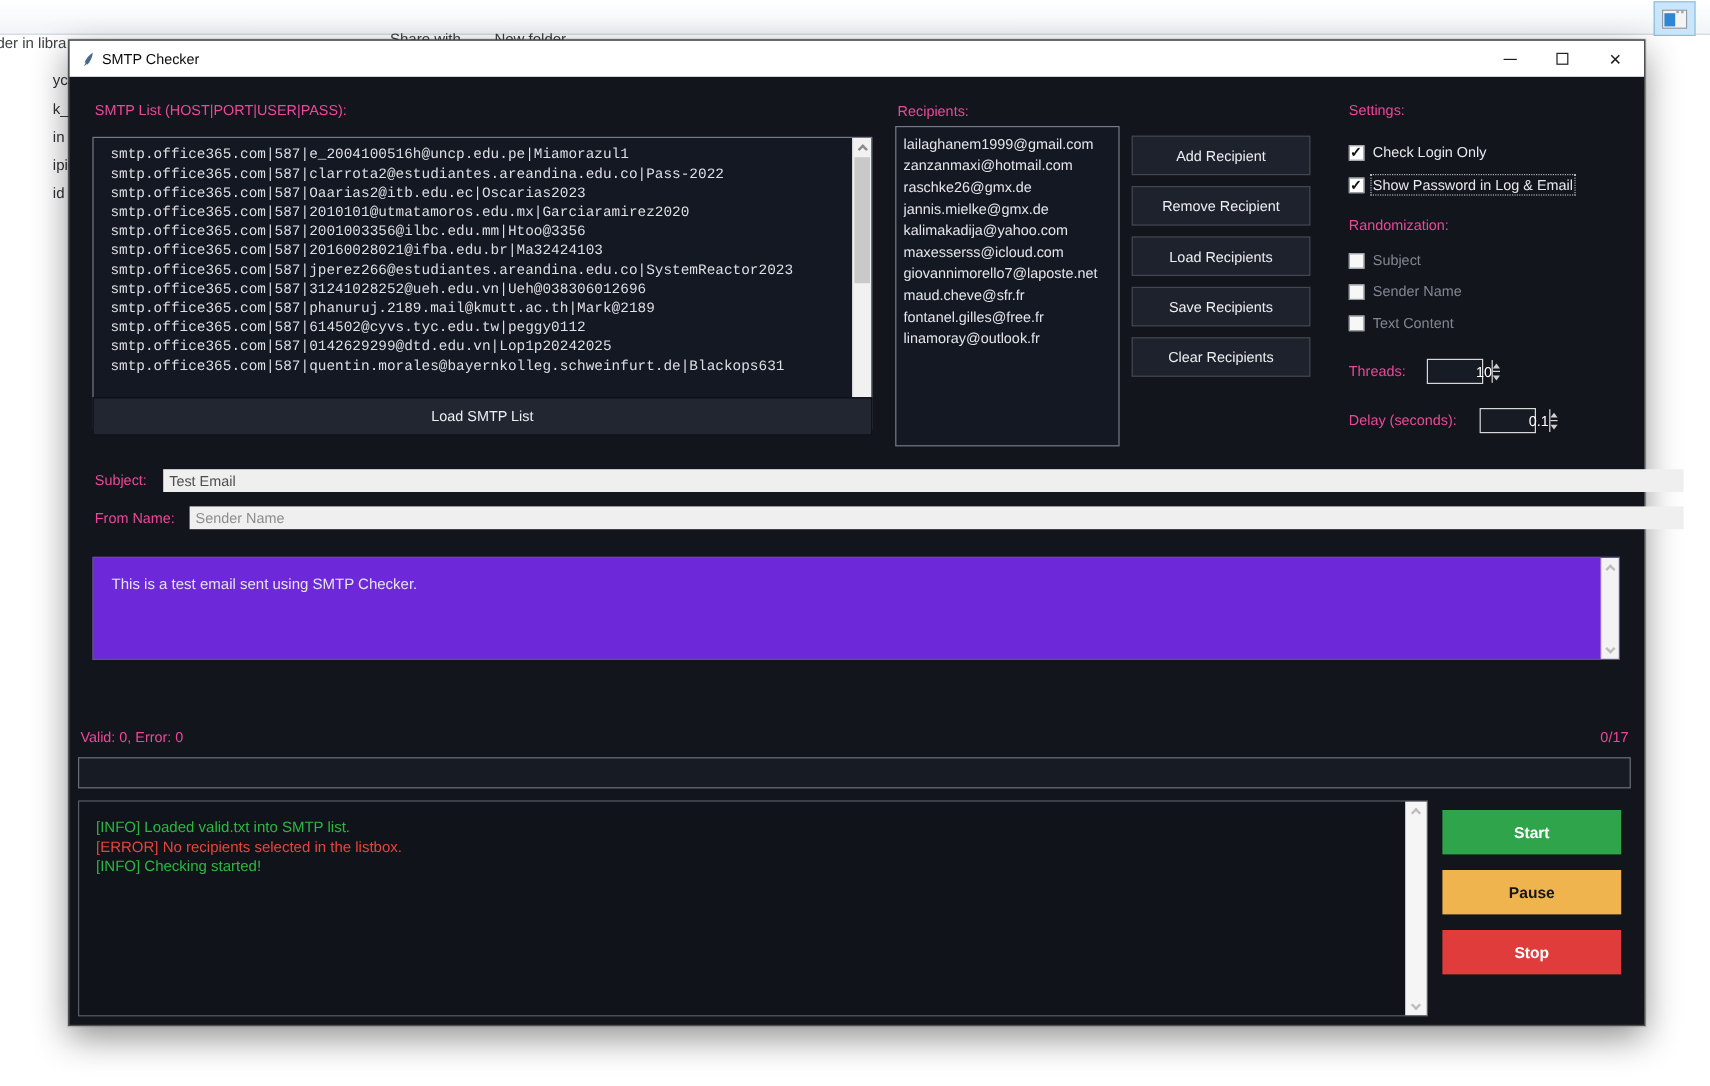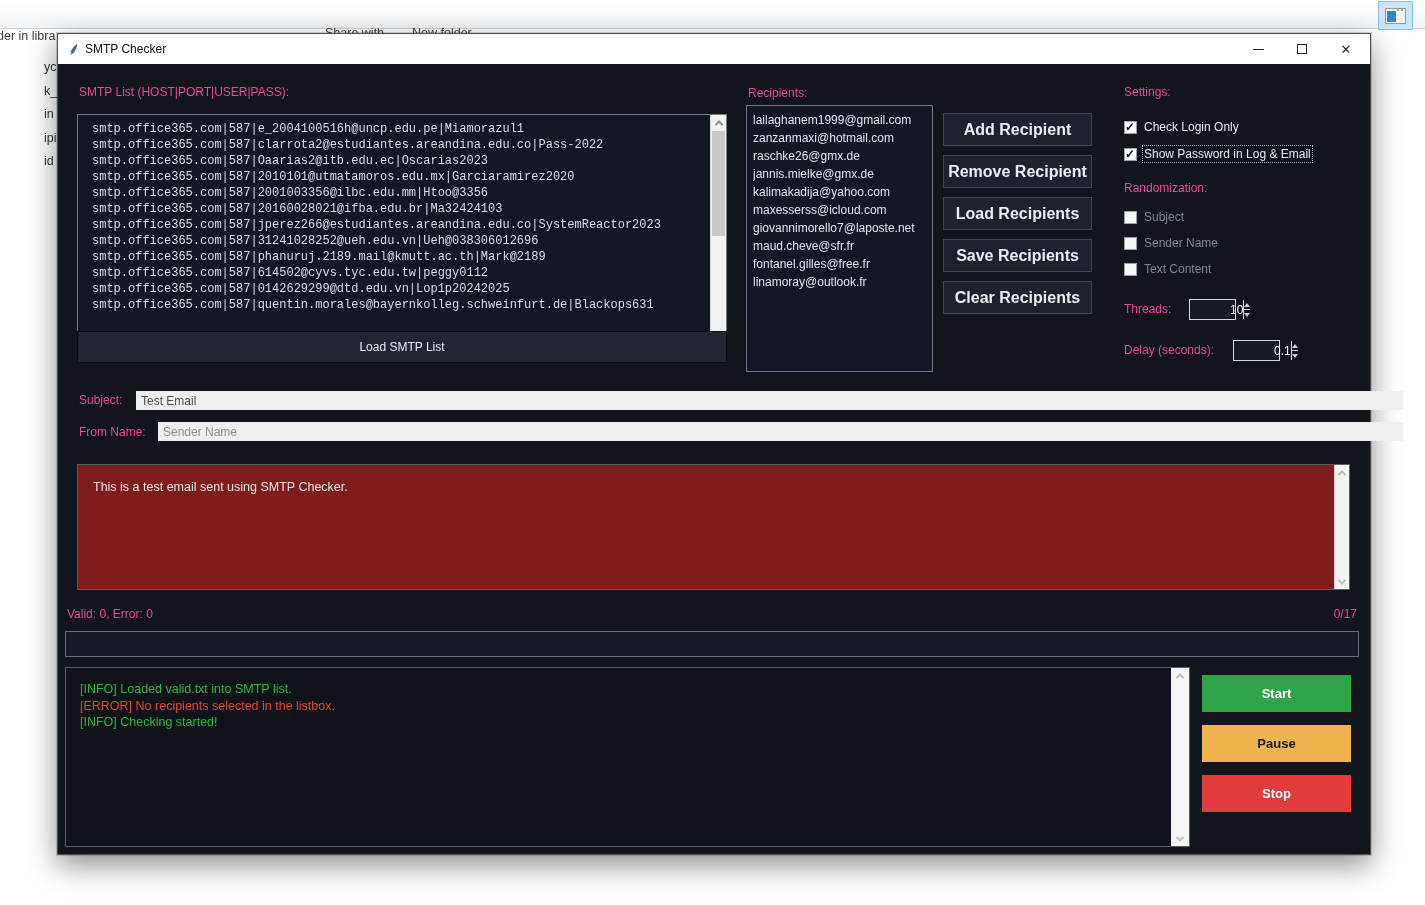--- a/index.html
+++ b/index.html
@@ -54,21 +54,21 @@
   .light .chev { border-color:#bdbdbd; }
   .thumb { position:absolute; left:1px; right:1px; background:#c9c9c9; }
   .smtp-thumb { top:16px; height:105px; }
 
   .dark-btn { position:absolute; display:flex; align-items:center; justify-content:center;
     font-size:12px; color:#eceef1; cursor:default; }
   .load-btn { left:19px; top:297px; width:650px; height:32px; background:#212631; border:1px solid #0b0d12; }
 
   .rec-btns { position:absolute; left:885px; top:79px; width:149px; display:flex; flex-direction:column; gap:9px; }
   .rec-btn { height:33px; background:#1d222c; border:1px solid #43474f; color:#eceef1;
-    font-size:16px; display:flex; align-items:center; justify-content:center; cursor:default;font-weight:bold; }
+    font-size:12px; display:flex; align-items:center; justify-content:center; cursor:default; }
 
   
   .setting-row { position:absolute; left:1066px; display:flex; align-items:center; gap:7px; color:#e7e9ec; font-size:12px; white-space:nowrap; }
   .cb { width:13px; height:13px; background:#ffffff; border:1px solid #9aa0a6; position:relative; flex:0 0 auto; }
   .cb.checked::after { content:"✓"; position:absolute; left:0px; top:-2px; font-size:12px; font-weight:bold; color:#101010; }
   .focus-dotted { outline:1px dotted #aeb4bb; outline-offset:1px; }
   .rand-list { position:absolute; left:1066px; top:176px; display:flex; flex-direction:column; gap:12px; }
   .rand-row { display:flex; align-items:center; gap:7px; font-size:12px; color:#82878f; white-space:nowrap; }
   .rand-row .cb { background:#f7f7f7; }
 
@@ -77,21 +77,21 @@
   .spin-arrows { width:13px; border-left:1px solid #d8d8d8; display:flex; flex-direction:column; }
   .spin-btn { flex:1; display:flex; align-items:center; justify-content:center; }
   .spin-btn + .spin-btn { border-top:1px solid #d8d8d8; }
   .tri-up { width:0; height:0; border-left:3px solid transparent; border-right:3px solid transparent; border-bottom:4px solid #cfcfcf; }
   .tri-down { width:0; height:0; border-left:3px solid transparent; border-right:3px solid transparent; border-top:4px solid #cfcfcf; }
 
   
   .entry { position:absolute; height:19px; background:#efefef; display:flex; align-items:center; padding-left:5px; font-size:12px; }
   .subject-text { color:#4e4e4e; }
   .from-text { color:#8d8d8d; }
-  .bodybox { position:absolute; left:19px; top:430px; width:1273px; height:126px; background:#7f1d1d; border:1px solid #585d66;padding-left:27px; }
+  .bodybox { position:absolute; left:19px; top:430px; width:1273px; height:86px; background:#6d28d9; border:1px solid #585d66;padding-left:27px; }
   .body-text { position:absolute; left:15px; top:15px; font-size:12.5px; color:#e3e5e9; }
   .body-scroll { position:absolute; top:0; right:0; bottom:0; width:15px; background:#f3f3f3; border-left:1px solid #d7d7d7; }
 
   
   .progress { position:absolute; left:7px; top:597px; width:1294px; height:26px; background:#171b23; border:1px solid #6b7078; }
   .progress-fill { height:100%; width:0%; background:var(--start-green,#2fa44b); }
   .logbox { position:absolute; left:7px; top:633px; width:1125px; height:180px; background:#101319; border:1px solid #585d66; }
   .log-lines { position:absolute; left:14px; top:13px; right:24px; }
   .log-line { font-size:12.5px; line-height:16.5px; white-space:nowrap; }
   .lvl-info { color:var(--log-info,#2cb742); }

